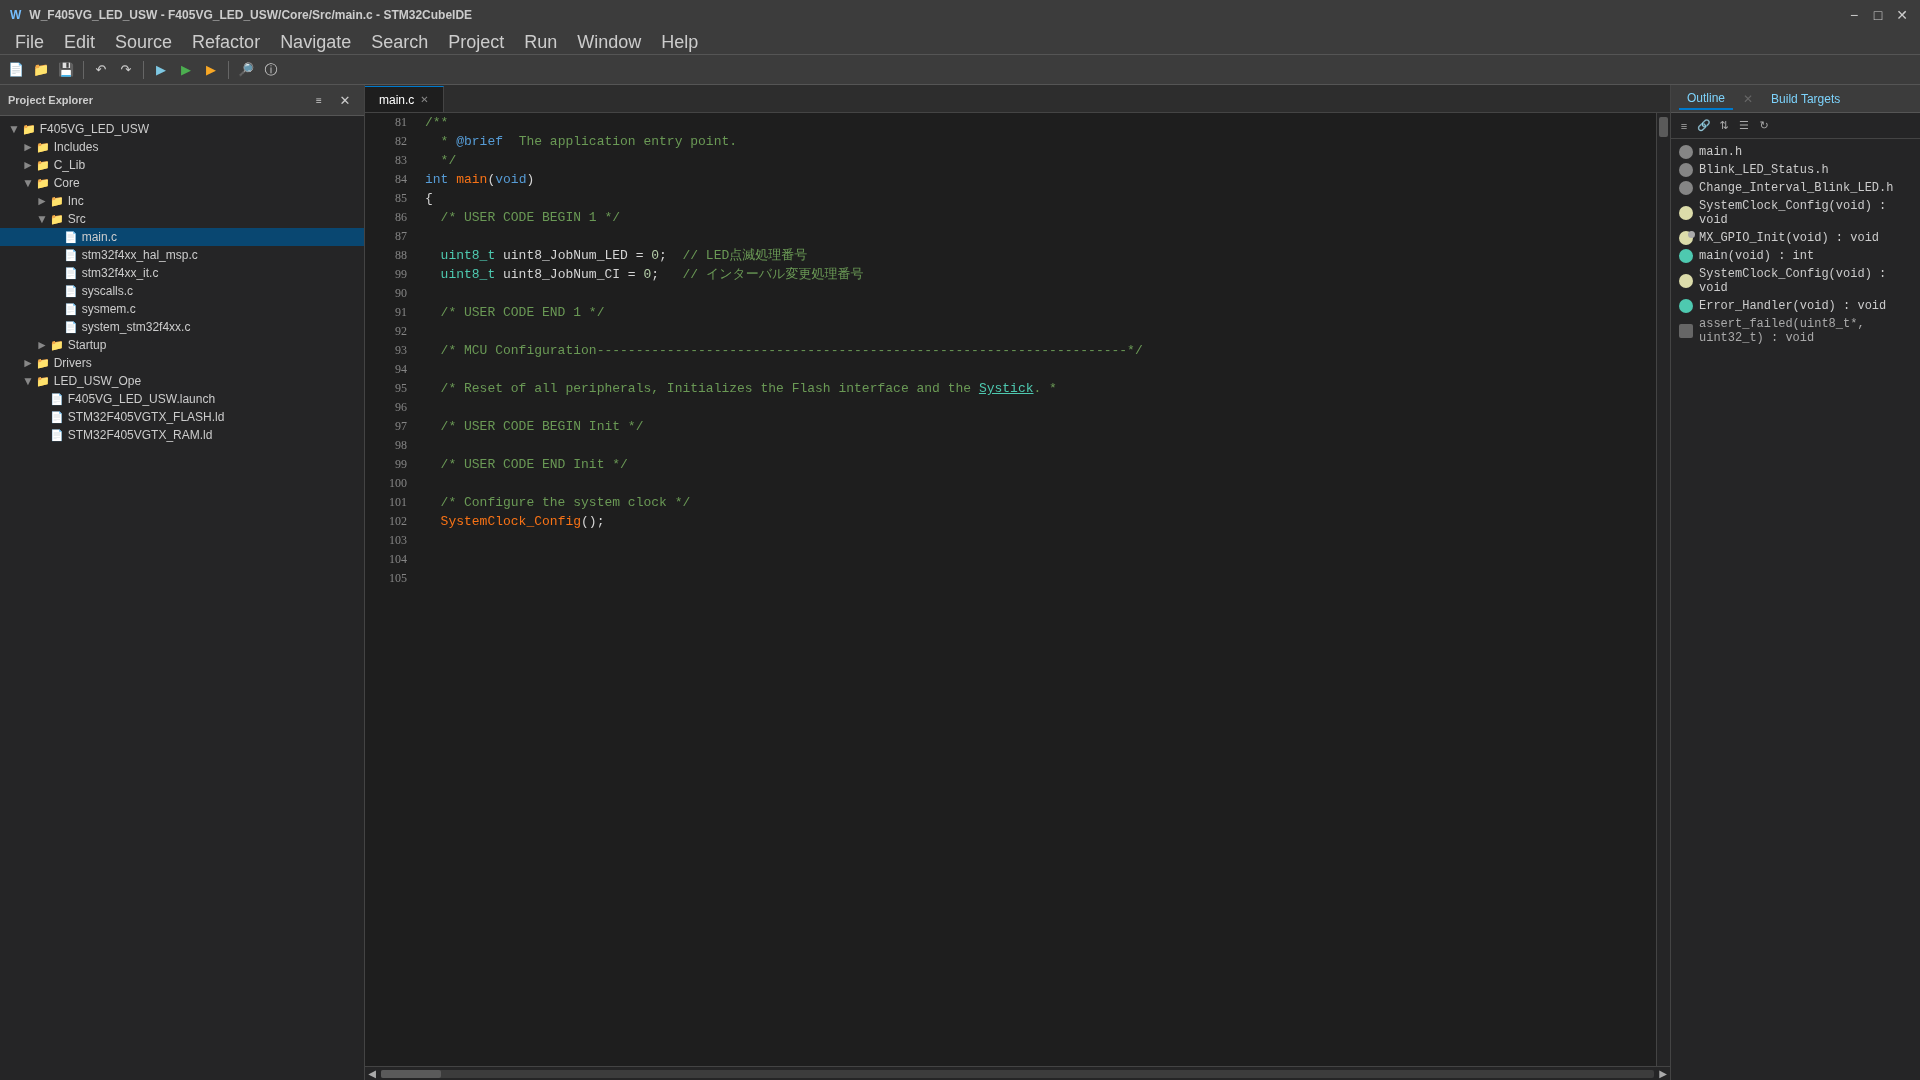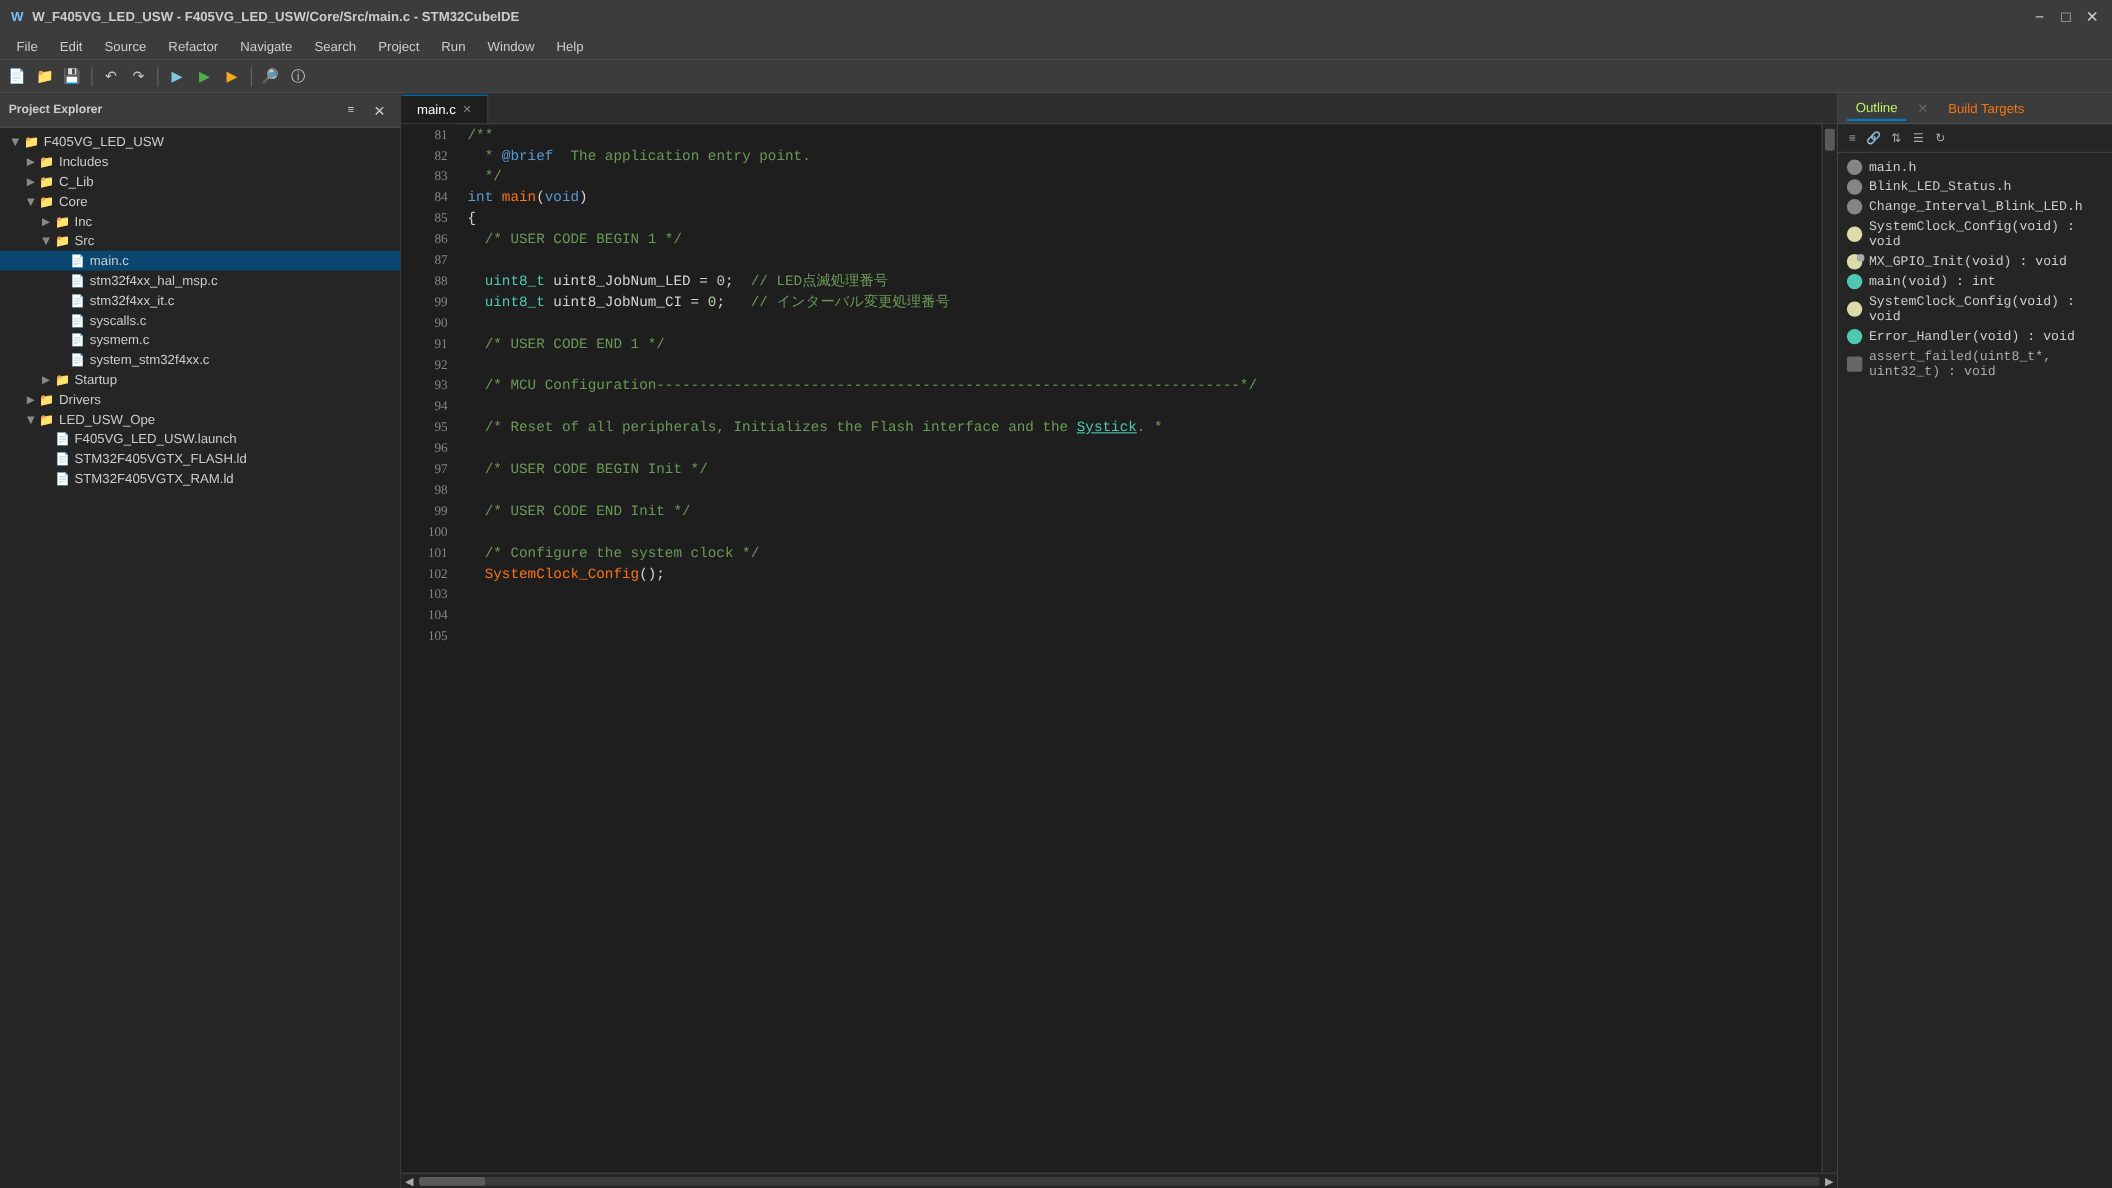--- a/index.html
+++ b/index.html
@@ -51,21 +51,21 @@
       height: 25px;
       display: flex;
       align-items: center;
       padding: 0 5px;
       border-bottom: 1px solid #555;
     }
     #menubar .menu-item {
       padding: 3px 10px;
       cursor: pointer;
       color: #cccccc;
-      font-size: 12px;
+      font-size: 18px;
     }
 
     
     #toolbar {
       background: #3c3c3c;
       height: 30px;
       display: flex;
       align-items: center;
       padding: 0 5px;
       border-bottom: 1px solid #555;
@@ -264,24 +264,24 @@
       display: flex;
       align-items: center;
       padding: 0 8px;
       gap: 8px;
       border-bottom: 1px solid #555;
       font-size: 12px;
     }
     .outline-tab {
       padding: 3px 8px;
       cursor: pointer;
-      color: #f97316;
-      font-size: 12px;
-    }
-    .outline-tab.active { color: #bef264; border-bottom: 2px solid #007acc; }
+      color: #7dd3fc;
+      font-size: 12px;
+    }
+    .outline-tab.active { color: #7dd3fc; border-bottom: 2px solid #007acc; }
     #outline-toolbar {
       background: #252526;
       height: 26px;
       display: flex;
       align-items: center;
       padding: 0 4px;
       gap: 2px;
       border-bottom: 1px solid #444;
     }
     #outline-tree {

